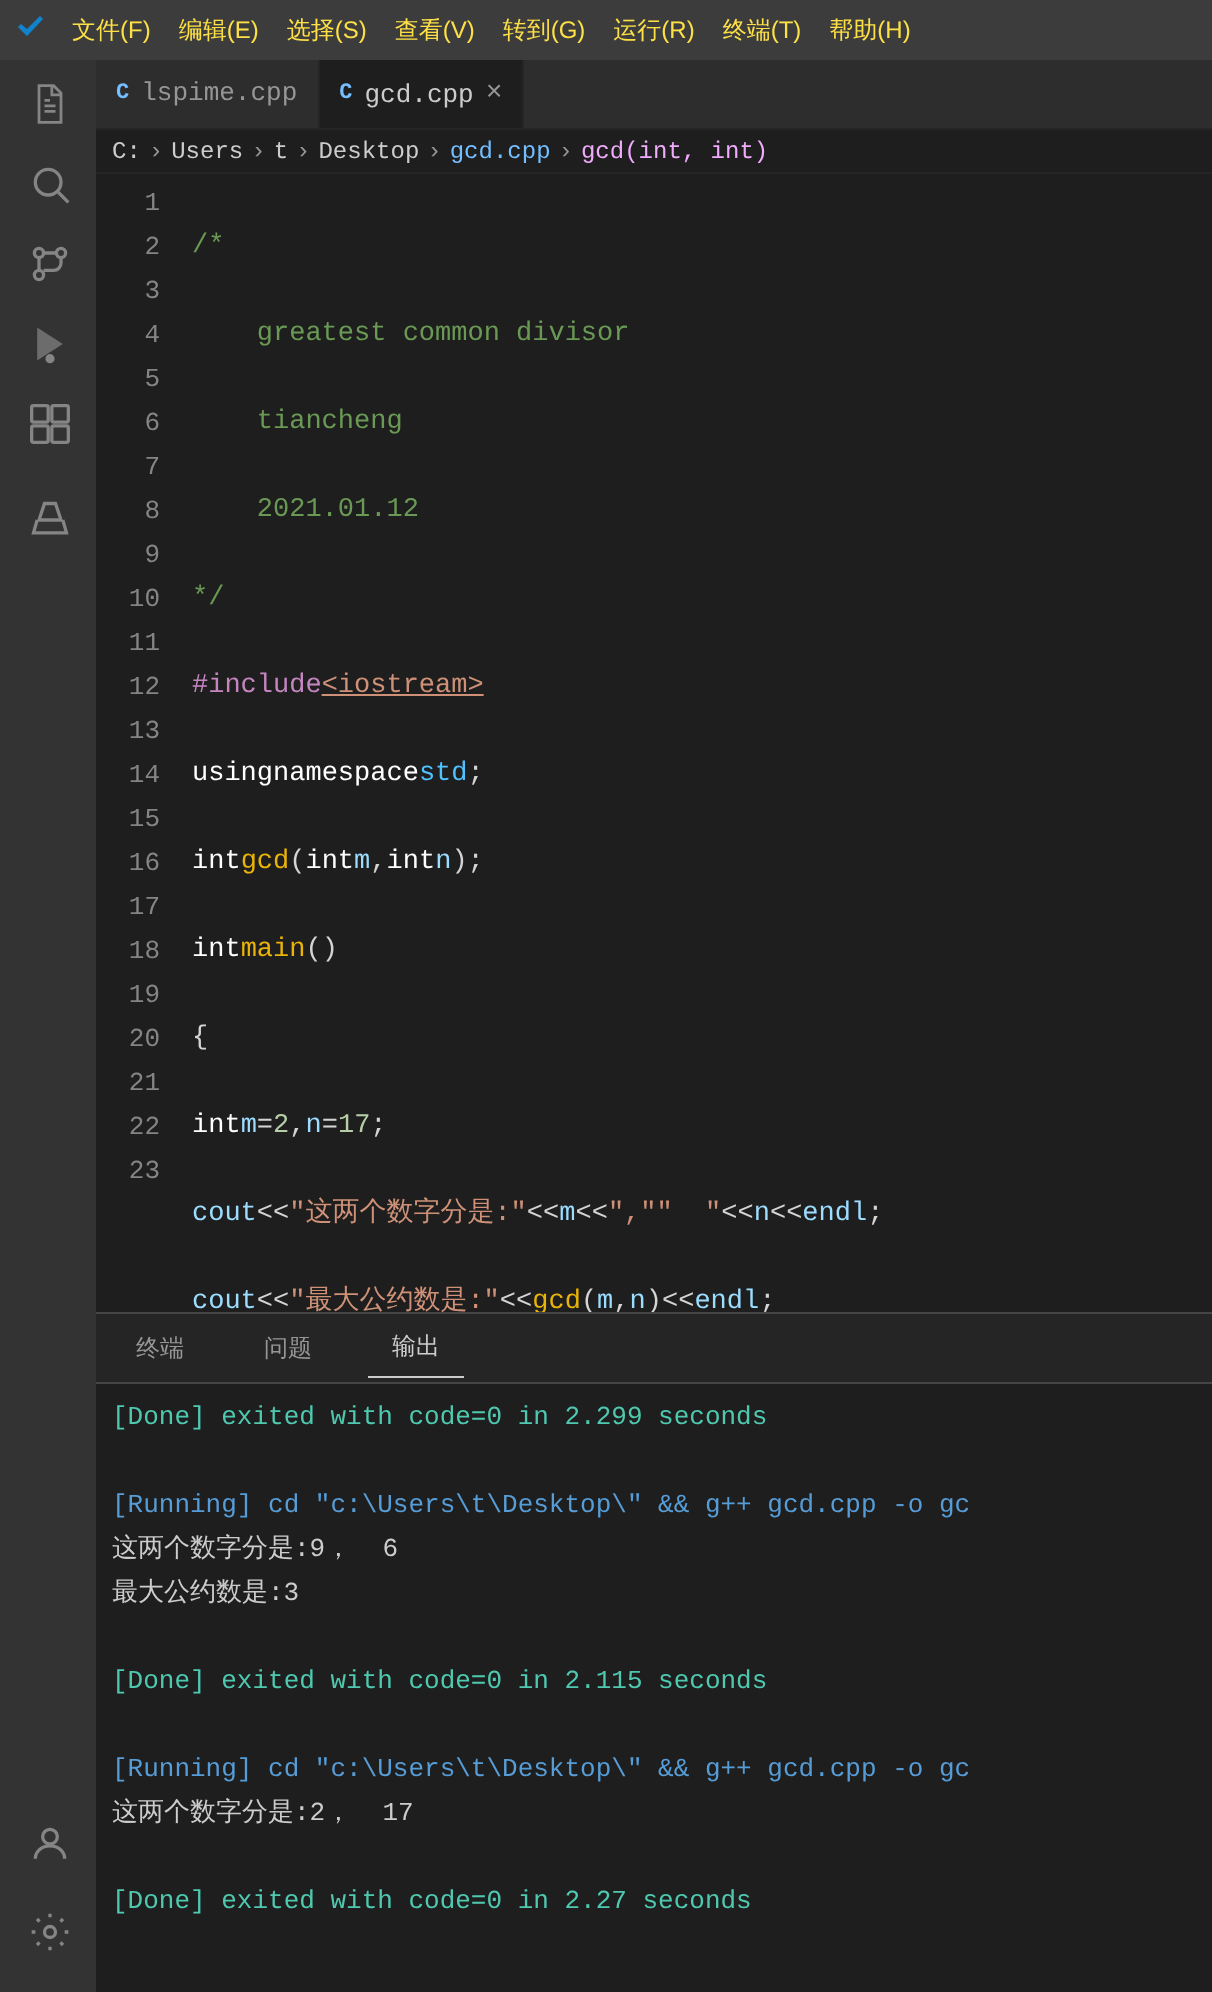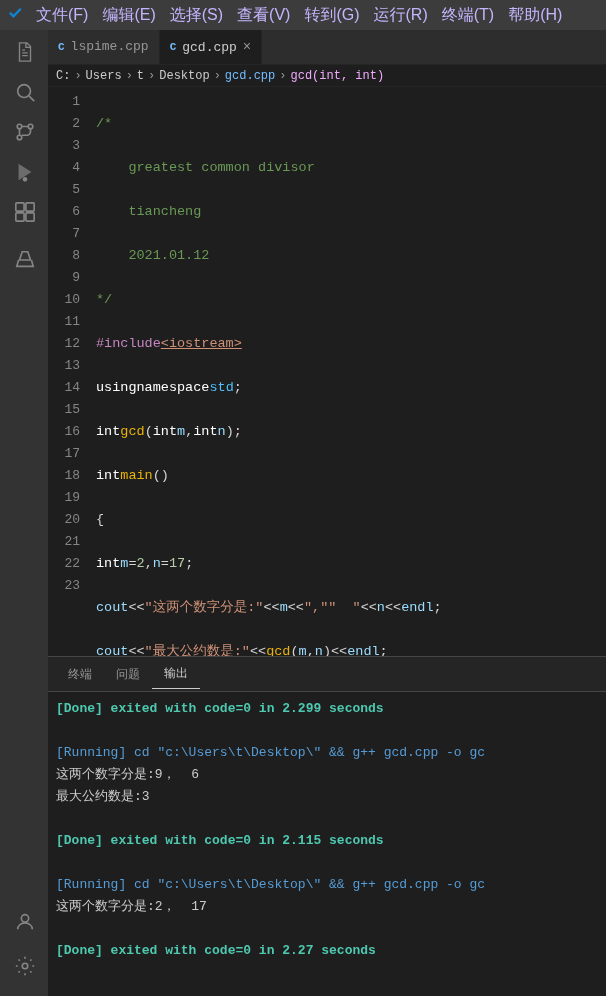--- a/index.html
+++ b/index.html
@@ -25,22 +25,22 @@
     .titlebar-icon {
       width: 16px;
       height: 16px;
       margin-right: 6px;
     }
     .titlebar-menu {
       display: flex;
       gap: 2px;
     }
     .titlebar-menu-item {
-      color: #c4b5fd;
-      font-size: 16px;
+      color: #fde047;
+      font-size: 12px;
       padding: 2px 6px;
       cursor: pointer;
       font-family: 'Microsoft YaHei', sans-serif;
     }
 
     
     .main-layout {
       display: flex;
       flex: 1;
       overflow: hidden;
@@ -192,21 +192,21 @@
       display: flex;
       flex-direction: column;
       border-top: 1px solid #454545;
     }
     .panel-tabs {
       height: 35px;
       background: #252526;
       display: flex;
       align-items: center;
       padding: 0 8px;
-      gap: 0;
+      gap: 16px;
       flex-shrink: 0;
       border-bottom: 1px solid #454545;
     }
     .panel-tab {
       font-size: 12px;
       color: #969696;
       padding: 6px 12px;
       cursor: pointer;
       font-family: 'Microsoft YaHei', sans-serif;
     }
@@ -216,21 +216,21 @@
     }
     .terminal-output {
       flex: 1;
       padding: 6px 8px;
       font-size: 13px;
       line-height: 22px;
       overflow: hidden;
       color: #cccccc;
     }
     .term-line { height: 22px; display: flex; align-items: center; white-space: pre; }
-    .term-done { color: #4ec9b0; font-weight: bold; }
+    .term-done { color: #4ec9b0; }
     .term-run { color: #569cd6; }
     .term-out { color: #cccccc; }
     .term-empty { height: 22px; }
   </style>
 </head>
 <body>
 
 <div class="titlebar">
   <svg class="titlebar-icon" viewBox="0 0 16 16" fill="none">
     <path d="M12 1L5.5 7.5L2.5 5L1 6.5L5.5 11L13.5 2.5L12 1Z" fill="#007acc"></path>

